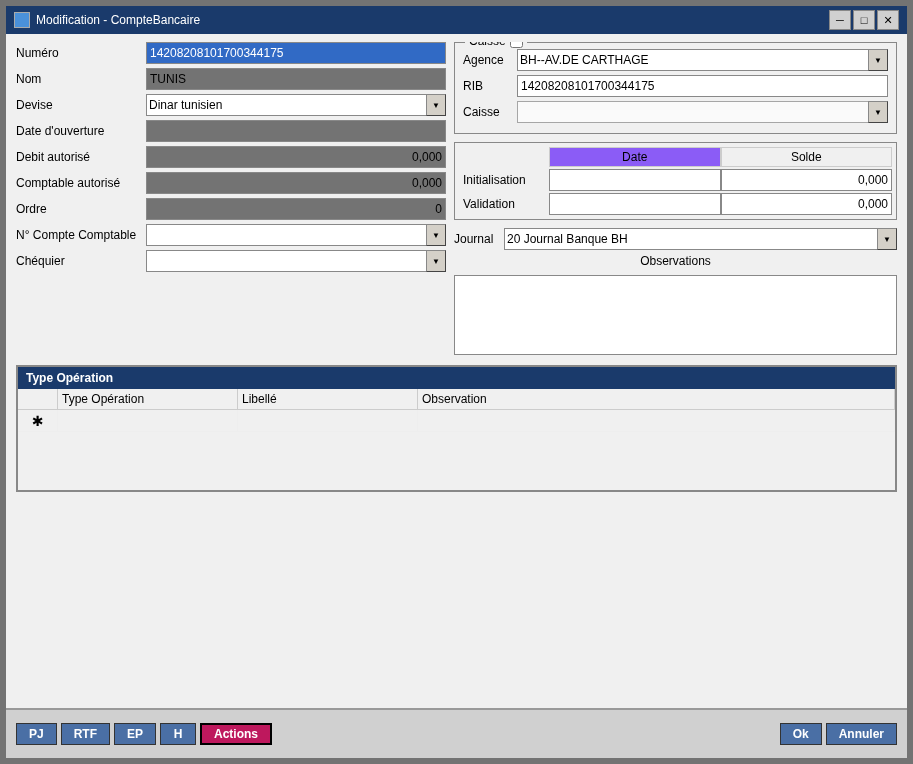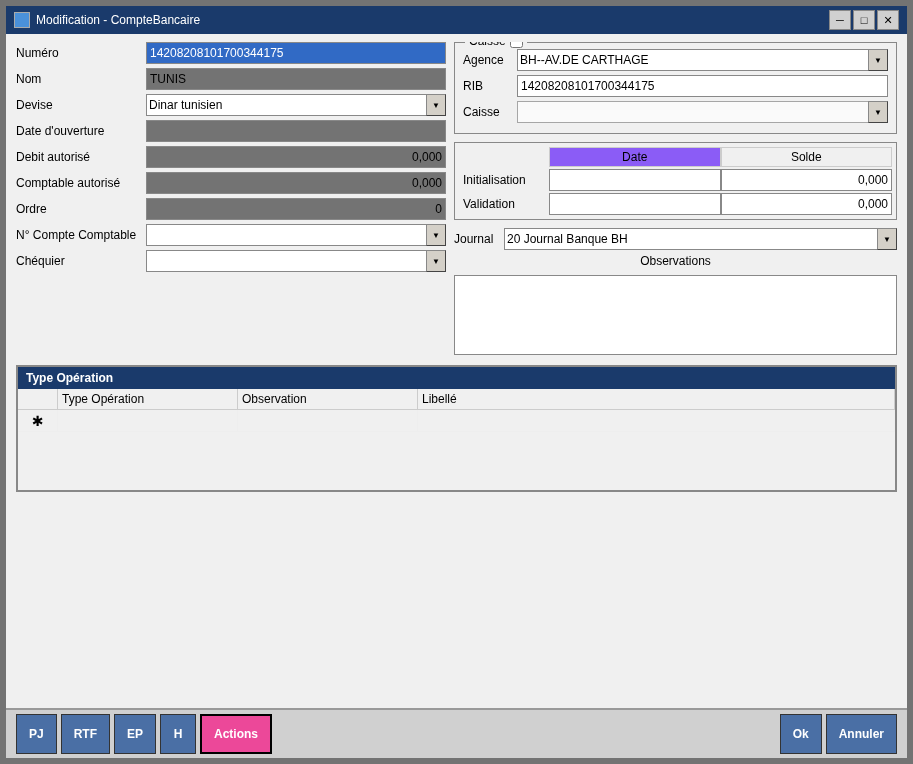--- a/index.html
+++ b/index.html
@@ -300,33 +300,33 @@
       display: flex;
       gap: 4px;
     }
 
     .footer-right {
       display: flex;
       gap: 4px;
     }
 
     .footer-btn {
-      height: 40px;
+      height: 22px;
       padding: 0 12px;
       background: #4a6fa5;
       color: white;
       border: 1px solid #333;
       font-size: 12px;
       font-weight: bold;
       cursor: pointer;
       min-width: 36px;
     }
 
     .footer-btn.actions-btn {
-      background: #ec4899;
+      background: #be185d;
       border: 2px solid #000;
     }
 
     .top-two-panel {
       display: flex;
       gap: 8px;
       overflow: hidden;
     }
 
   </style>
@@ -484,22 +484,22 @@
         </div>
 
       </div>
     </div>
 
     <div class="bottom-grid">
       <div class="bottom-grid-header">Type Opération</div>
       <div class="bottom-grid-columns">
         <div class="bottom-grid-col-header"></div>
         <div class="bottom-grid-col-header">Type Opération</div>
+        <div class="bottom-grid-col-header">Libellé</div>
         <div class="bottom-grid-col-header">Observation</div>
-        <div class="bottom-grid-col-header">Libellé</div>
       </div>
       <div class="bottom-grid-body">
         <div class="bottom-grid-row">
           <div class="bottom-grid-cell star-cell">✱</div>
           <div class="bottom-grid-cell"></div>
           <div class="bottom-grid-cell"></div>
           <div class="bottom-grid-cell"></div>
         </div>
       </div>
     </div>

